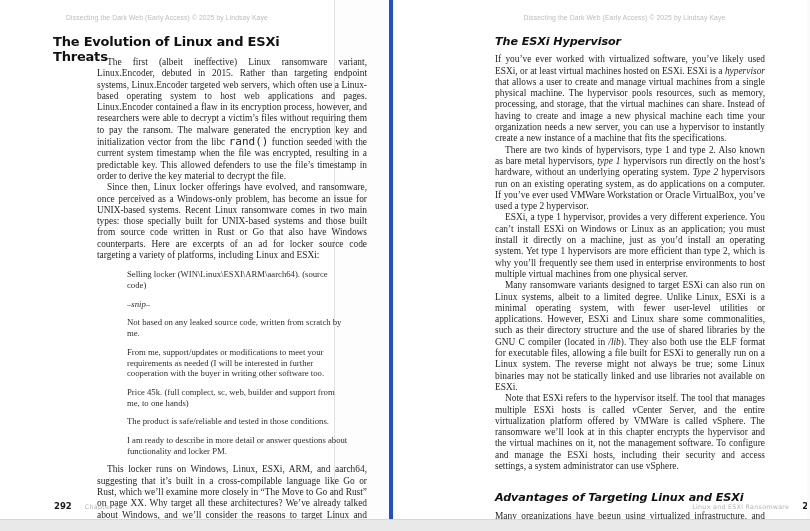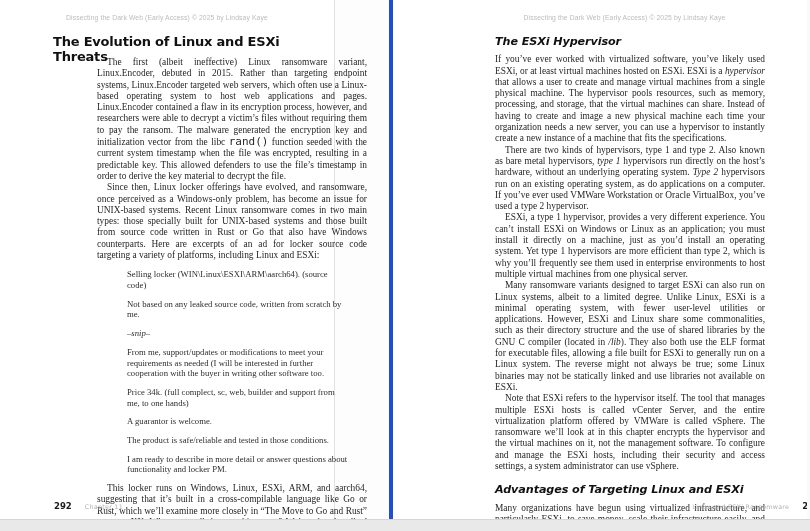--- a/index.html
+++ b/index.html
@@ -61,21 +61,21 @@
   }
   .ad-excerpt > p { text-align: left; text-indent: 0; margin: 8px; }
 
   .section-heading {
     font-family: "DejaVu Sans", sans-serif;
     font-weight: 700; font-style: italic;
     font-size: 11.2px; color: #111;
     letter-spacing: -0.1px;
     margin: 0 0 7px 0;
   }
-  .section-heading.second { margin-top: 12px; }
+  .section-heading.second { margin-top: 20px; }
 
   .page-footer {
     position: absolute; bottom: 8px;
     font-family: "DejaVu Sans", sans-serif;
     display: flex; align-items: baseline; gap: 13px;
   }
   .footer-left  { left: 54px; text-align: right; }
   .footer-right { right: 36px; text-align: center; }
   .page-number { font-weight: 700; font-size: 8.5px; color: #1a1a1a; }
   .footer-label { font-size: 6.3px; color: #b2b2b2; letter-spacing: 0.3px; }
@@ -96,25 +96,24 @@
     <h1 class="chapter-heading">The Evolution of Linux and ESXi Threats</h1>
 
     <div class="body-col body-col-left">
       <div class="indent-all">
           <p class="body-para">The first (albeit ineffective) Linux ransomware variant, Linux.Encoder, debuted in 2015. Rather than targeting endpoint systems, Linux.Encoder targeted web servers, which often use a Linux-based operating system to host web applications and pages. Linux.Encoder contained a flaw in its encryption process, however, and researchers were able to decrypt a victim’s files without requiring them to pay the ransom. The malware generated the encryption key and initialization vector from the libc <code>rand()</code> function seeded with the current system timestamp when the file was encrypted, resulting in a predictable key. This allowed defenders to use the file’s timestamp in order to derive the key material to decrypt the file.</p>
           <p class="body-para">Since then, Linux locker offerings have evolved, and ransomware, once perceived as a Windows-only problem, has become an issue for UNIX-based systems. Recent Linux ransomware comes in two main types: those specially built for UNIX-based systems and those built from source code written in Rust or Go that also have Windows counterparts. Here are excerpts of an ad for locker source code targeting a variety of platforms, including Linux and ESXi:</p>
         </div>
 
       <div class="ad-excerpt">
           <p class="quote-line">Selling locker (WIN\Linux\ESXI\ARM\aarch64). (source code)</p>
+          <p class="quote-line"><i>–snip–</i></p>
           <p class="quote-line">Not based on any leaked source code, written from scratch by me.</p>
-          <p class="quote-line"><i>–snip–</i></p>
           <p class="quote-line">From me, support/updates or modifications to meet your requirements as needed (I will be interested in further cooperation with the buyer in writing other software too.</p>
-          <p class="quote-line">Price 34k. (full complect, sc, web, builder and support from me, to one hands)</p>
-          <p class="quote-line">A guarantor is welcome.</p>
+          <p class="quote-line">Price 45k. (full complect, sc, web, builder and support from me, to one hands)</p>
           <p class="quote-line">The product is safe/reliable and tested in those conditions.</p>
           <p class="quote-line">I am ready to describe in more detail or answer questions about functionality and locker PM.</p>
         </div>
 
       <div class="indent-all">
           <p class="body-para">This locker runs on Windows, Linux, ESXi, ARM, and aarch64, suggesting that it’s built in a cross-compilable language like Go or Rust, which we’ll examine more closely in “The Move to Go and Rust” on page XX. Why target all these architectures? We’ve already talked about Windows, and we’ll consider the reasons to target Linux and ESXi shortly. Targeting ARM and aarch64 allows the threat actor to infect certain types of <i>network attached storage</i> (NAS) devices. These file storage options are network accessible, and if a threat actor is able to lock a NAS device in addition to a hypervisor and Active Directory environment, they could create added leverage to get the victim to pay the ransom.</p>
         </div>
     </div>
 
     <div class="page-footer footer-left">

